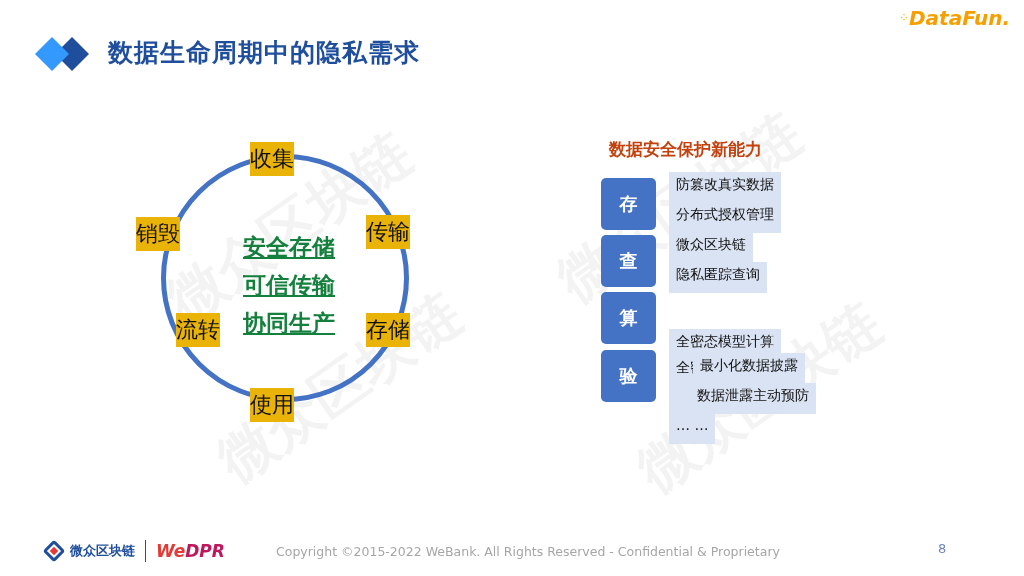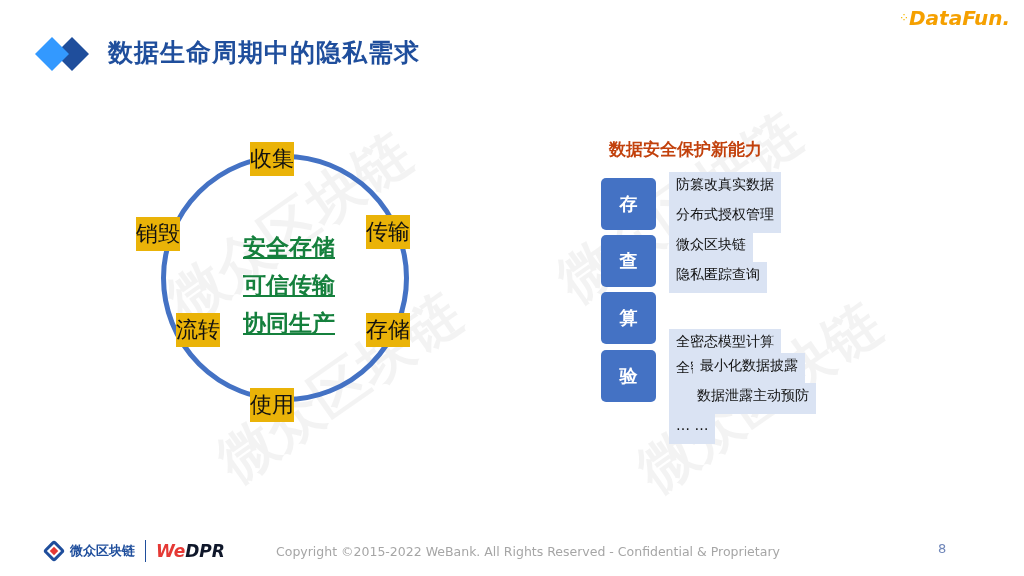--- a/index.html
+++ b/index.html
@@ -31,21 +31,21 @@
   .item { position: absolute; left: 669px; height: 31px; background: #dae3f3; font-size: 14px; color: #111; line-height: 25px; padding: 0 7px; white-space: nowrap; }
 
   
   .footer-logos { position: absolute; left: 46px; top: 540px; display: flex; align-items: center; }
   .wz-icon { width: 16px; height: 16px; border: 3px solid #1f4e9c; border-radius: 3px; transform: rotate(45deg); position: relative; margin-right: 8px; }
   .wz-icon::after { content: ""; position: absolute; left: 2px; top: 2px; width: 6px; height: 6px; background: #e53935; }
   .wz-text { font-size: 13px; color: #1f4e9c; font-weight: bold; }
   .footer-divider { width: 1px; height: 22px; background: #1f4e9c; margin: 0 10px; }
   .wedpr { font-size: 17px; font-weight: bold; font-style: italic; }
   .wedpr .we { color: #e53935; }
-  .wedpr .dpr { color: #0f172a; }
+  .wedpr .dpr { color: #be185d; }
   .copyright { position: absolute; left: 276px; top: 544px; font-size: 12.5px; color: #a6a6a6; }
   .page-number { position: absolute; left: 938px; top: 541px; font-size: 13px; color: #6f86b9; }
 </style>
 </head>
 <body>
 
 <div class="watermark" style="left:150px; top:190px;">微众区块链</div>
 <div class="watermark" style="left:200px; top:350px;">微众区块链</div>
 <div class="watermark" style="left:540px; top:170px;">微众区块链</div>
 <div class="watermark" style="left:620px; top:360px;">微众区块链</div>

